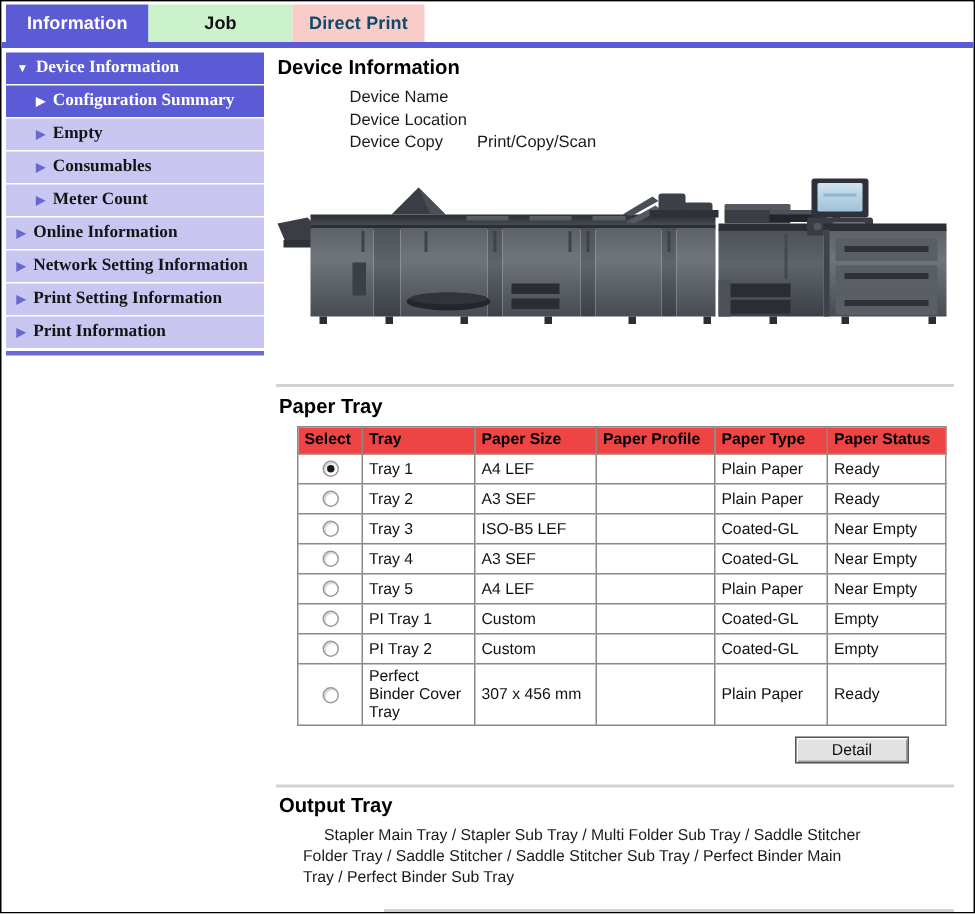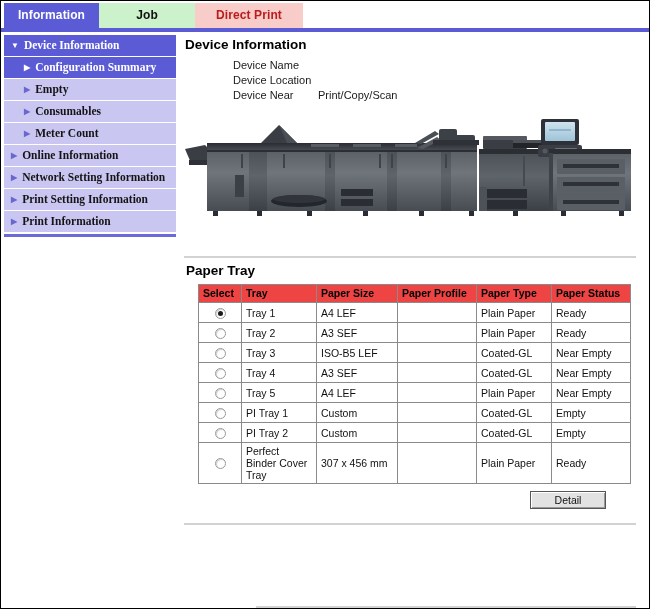--- a/index.html
+++ b/index.html
@@ -8,21 +8,21 @@
        -webkit-font-smoothing:antialiased;}
 
   #page{position:relative;width:648px;height:607px;border:1px solid #000;background:#fff;overflow:hidden;}
 
   
   #tabbar{position:absolute;left:0;top:0;width:648px;height:28px;background:#fff;}
   .tab{position:absolute;top:2px;height:25px;line-height:25px;text-align:center;
        font-size:12px;font-weight:bold;letter-spacing:.1px;}
   .tab.info{left:3px;width:95px;background:#5b5bd6;color:#fff;}
   .tab.job{left:98px;width:96px;background:#ccf2cc;color:#111;}
-  .tab.direct{left:194px;width:108px;background:#f8ccc9;color:#b91c1c;}
+  .tab.direct{left:194px;width:88px;background:#f8ccc9;color:#0c4a6e;}
   #tabrule{position:absolute;left:0;top:27px;width:648px;height:4px;background:#5b5bd6;}
 
   
   #sidebar{position:absolute;left:3px;top:34px;width:172px;font-family:Liberation Serif, serif;}
   .nav{position:relative;height:21px;margin-bottom:1px;font-size:11.5px;font-weight:bold;
        line-height:21px;white-space:nowrap;}
   .nav.sel{background:#5b5bd6;color:#fff;}
   .nav.norm{background:#c9c7f2;color:#141414;}
   .nav .tri{display:inline-block;font-size:8px;line-height:21px;vertical-align:top;}
   .nav.lvl0 .tri{margin-left:7px;}
@@ -129,21 +129,21 @@
   <div id="main">
     <div class="h2">Device Information</div>
 
     <div class="kv">
       <span class="k">Device Name</span><span class="v"></span>
     </div>
     <div class="kv">
       <span class="k">Device Location</span><span class="v"></span>
     </div>
     <div class="kv">
-      <span class="k">Device Near</span><span class="v">Print/Copy/Scan</span>
+      <span class="k">Device Copy</span><span class="v">Print/Copy/Scan</span>
     </div>
 
     <div id="printer">
       <svg width="450" height="106" viewBox="0 0 450 106" xmlns="http://www.w3.org/2000/svg">
         <defs>
           <linearGradient id="bodyG" x1="0" y1="0" x2="0" y2="1">
             <stop offset="0" stop-color="#5c6067"></stop>
             <stop offset="0.35" stop-color="#70747b"></stop>
             <stop offset="1" stop-color="#474b52"></stop>
           </linearGradient>
@@ -336,16 +336,20 @@
       </tbody>
     </table>
 
     <div id="detailrow">
       <span id="detail-btn">Detail</span>
     </div>
   </div>
 
   <div class="hr" id="hr2"></div>
 
+  <div id="otsec">
+    <div class="h2">Output Tray</div>
+    <div id="ot-body">Stapler Main Tray / Stapler Sub Tray / Multi Folder Sub Tray / Saddle Stitcher Folder Tray / Saddle Stitcher / Saddle Stitcher Sub Tray / Perfect Binder Main Tray / Perfect Binder Sub Tray</div>
+  </div>
 
   <div class="hr" id="hr3"></div>
 
 </div>
 
 </body></html>

